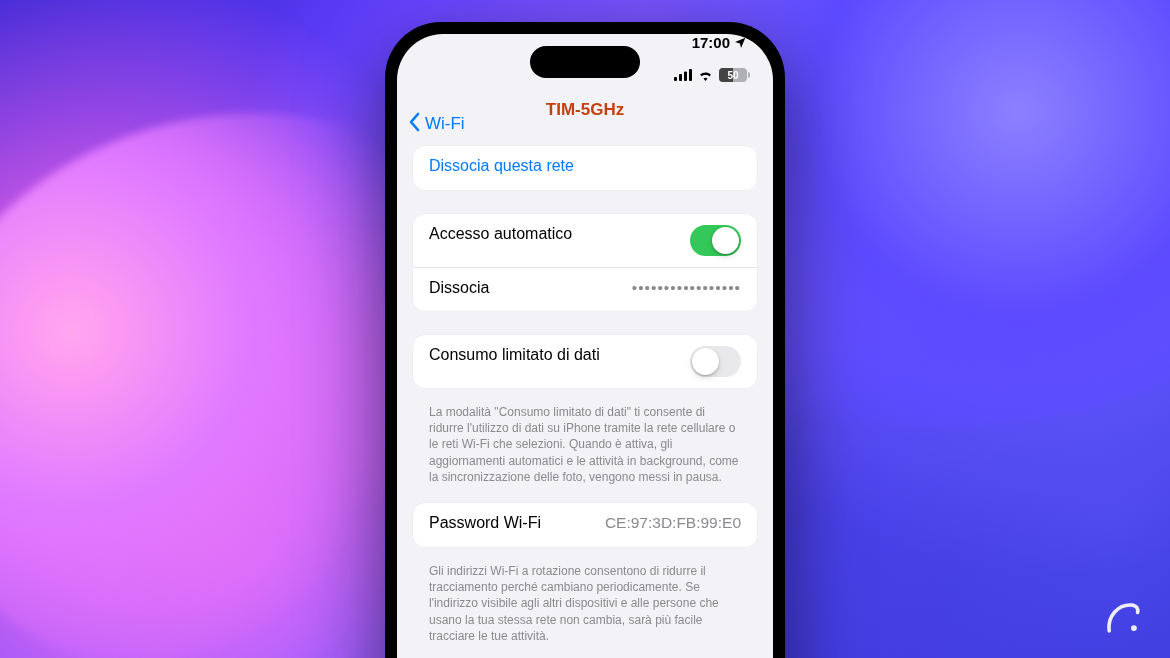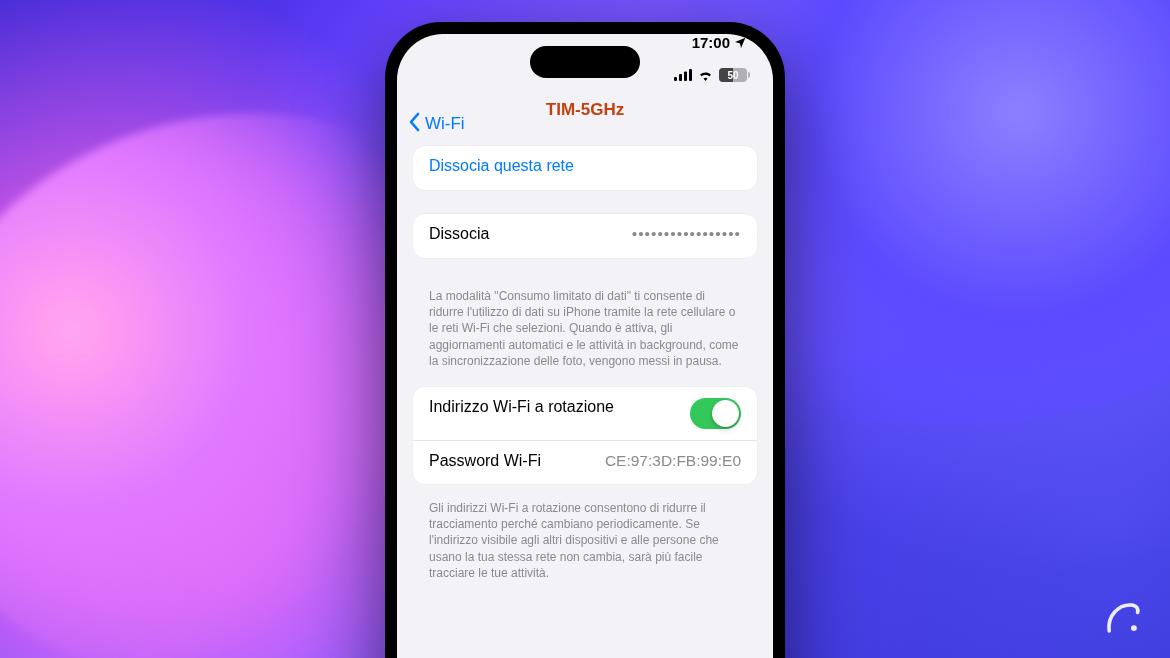--- a/index.html
+++ b/index.html
@@ -180,36 +180,44 @@
       <div class="group">
         <div class="row link">
           <span>Dissocia questa rete</span>
         </div>
       </div>
 
       <div style="height:14px"></div>
 
       <div class="group">
         <div class="row">
-          <span>Dissocia</span>
-          <span class="value dots">•••••••••••••••••</span>
-        </div>
-      </div>
-
-      <div style="height:14px"></div>
-
-      <div class="footer">La modalità "Consumo limitato di dati" ti consente di ridurre l'utilizzo di dati su iPhone tramite la rete cellulare o le reti Wi-Fi che selezioni. Quando è attiva, gli aggiornamenti automatici e le attività in background, come la sincronizzazione delle foto, vengono messi in pausa.</div>
-
-      <div class="group">
-        <div class="row">
-          <span>Indirizzo Wi-Fi a rotazione</span>
+          <span>Accesso automatico</span>
           <div class="toggle on">
               <div class="knob"></div>
             </div>
         </div>
+        <div class="row">
+          <span>Dissocia</span>
+          <span class="value dots">•••••••••••••••••</span>
+        </div>
+      </div>
+
+      <div style="height:14px"></div>
+
+      <div class="group">
+        <div class="row">
+          <span>Consumo limitato di dati</span>
+          <div class="toggle">
+              <div class="knob"></div>
+            </div>
+        </div>
+      </div>
+      <div class="footer">La modalità "Consumo limitato di dati" ti consente di ridurre l'utilizzo di dati su iPhone tramite la rete cellulare o le reti Wi-Fi che selezioni. Quando è attiva, gli aggiornamenti automatici e le attività in background, come la sincronizzazione delle foto, vengono messi in pausa.</div>
+
+      <div class="group">
         <div class="row">
           <span>Password Wi-Fi</span>
           <span class="value">CE:97:3D:FB:99:E0</span>
         </div>
       </div>
       <div class="footer">Gli indirizzi Wi-Fi a rotazione consentono di ridurre il tracciamento perché cambiano periodicamente. Se l'indirizzo visibile agli altri dispositivi e alle persone che usano la tua stessa rete non cambia, sarà più facile tracciare le tue attività.</div>
 
     </div>
   </div>
 </div>

